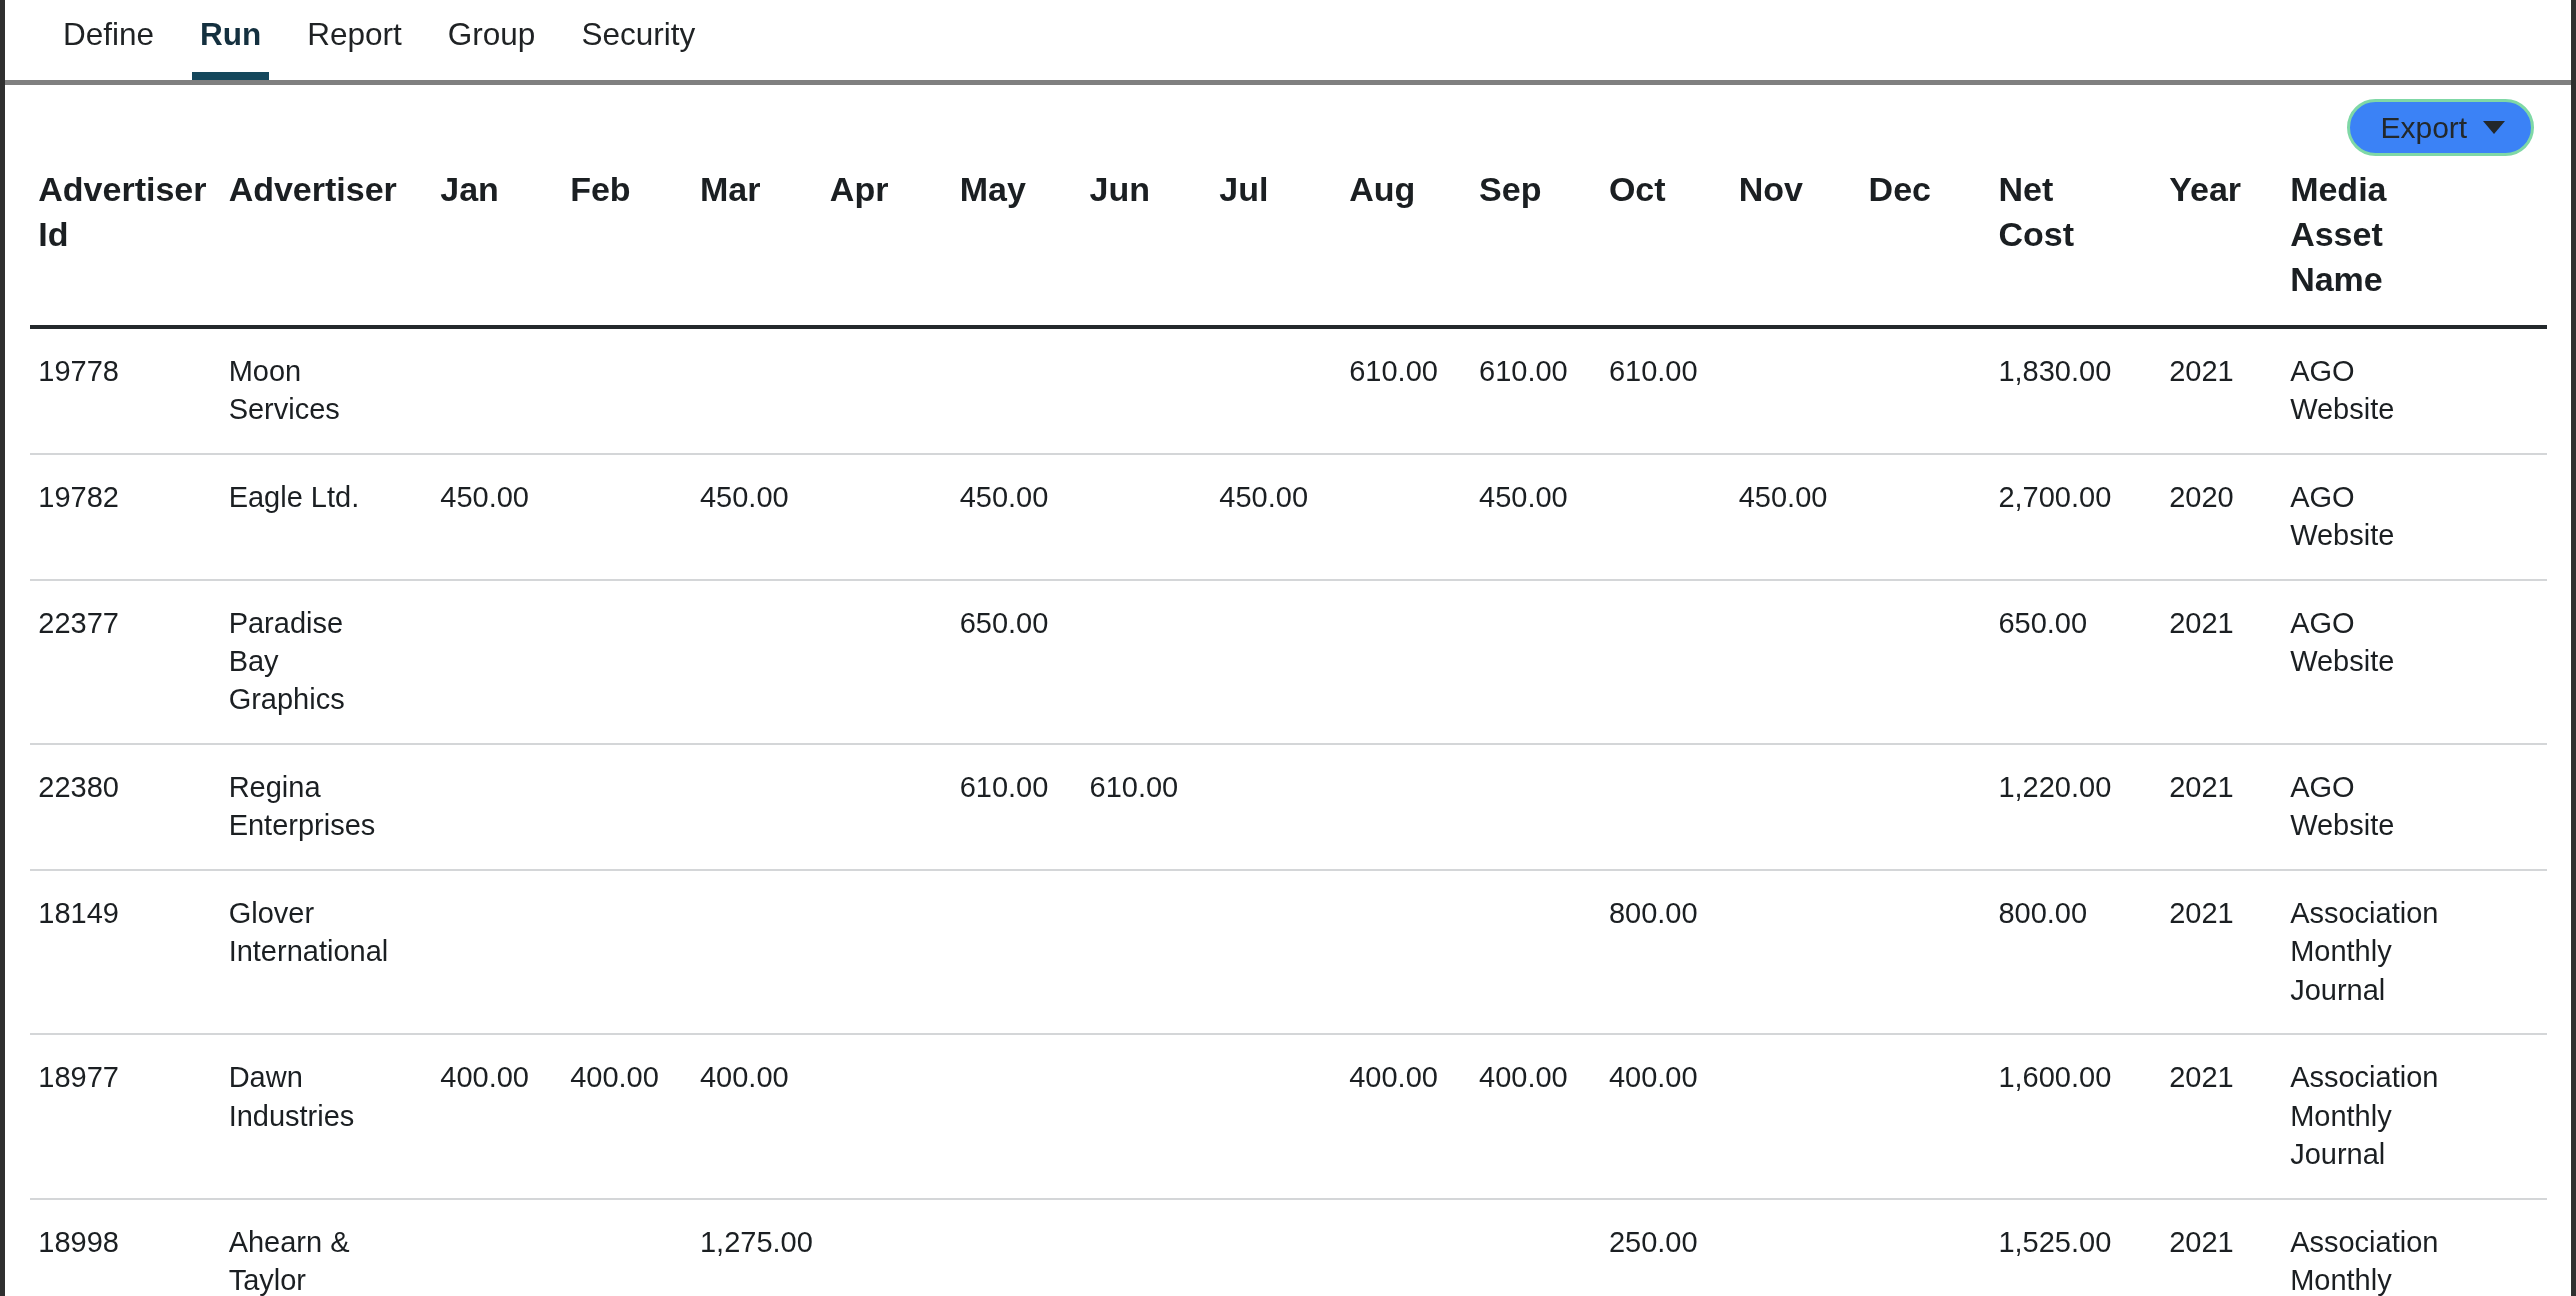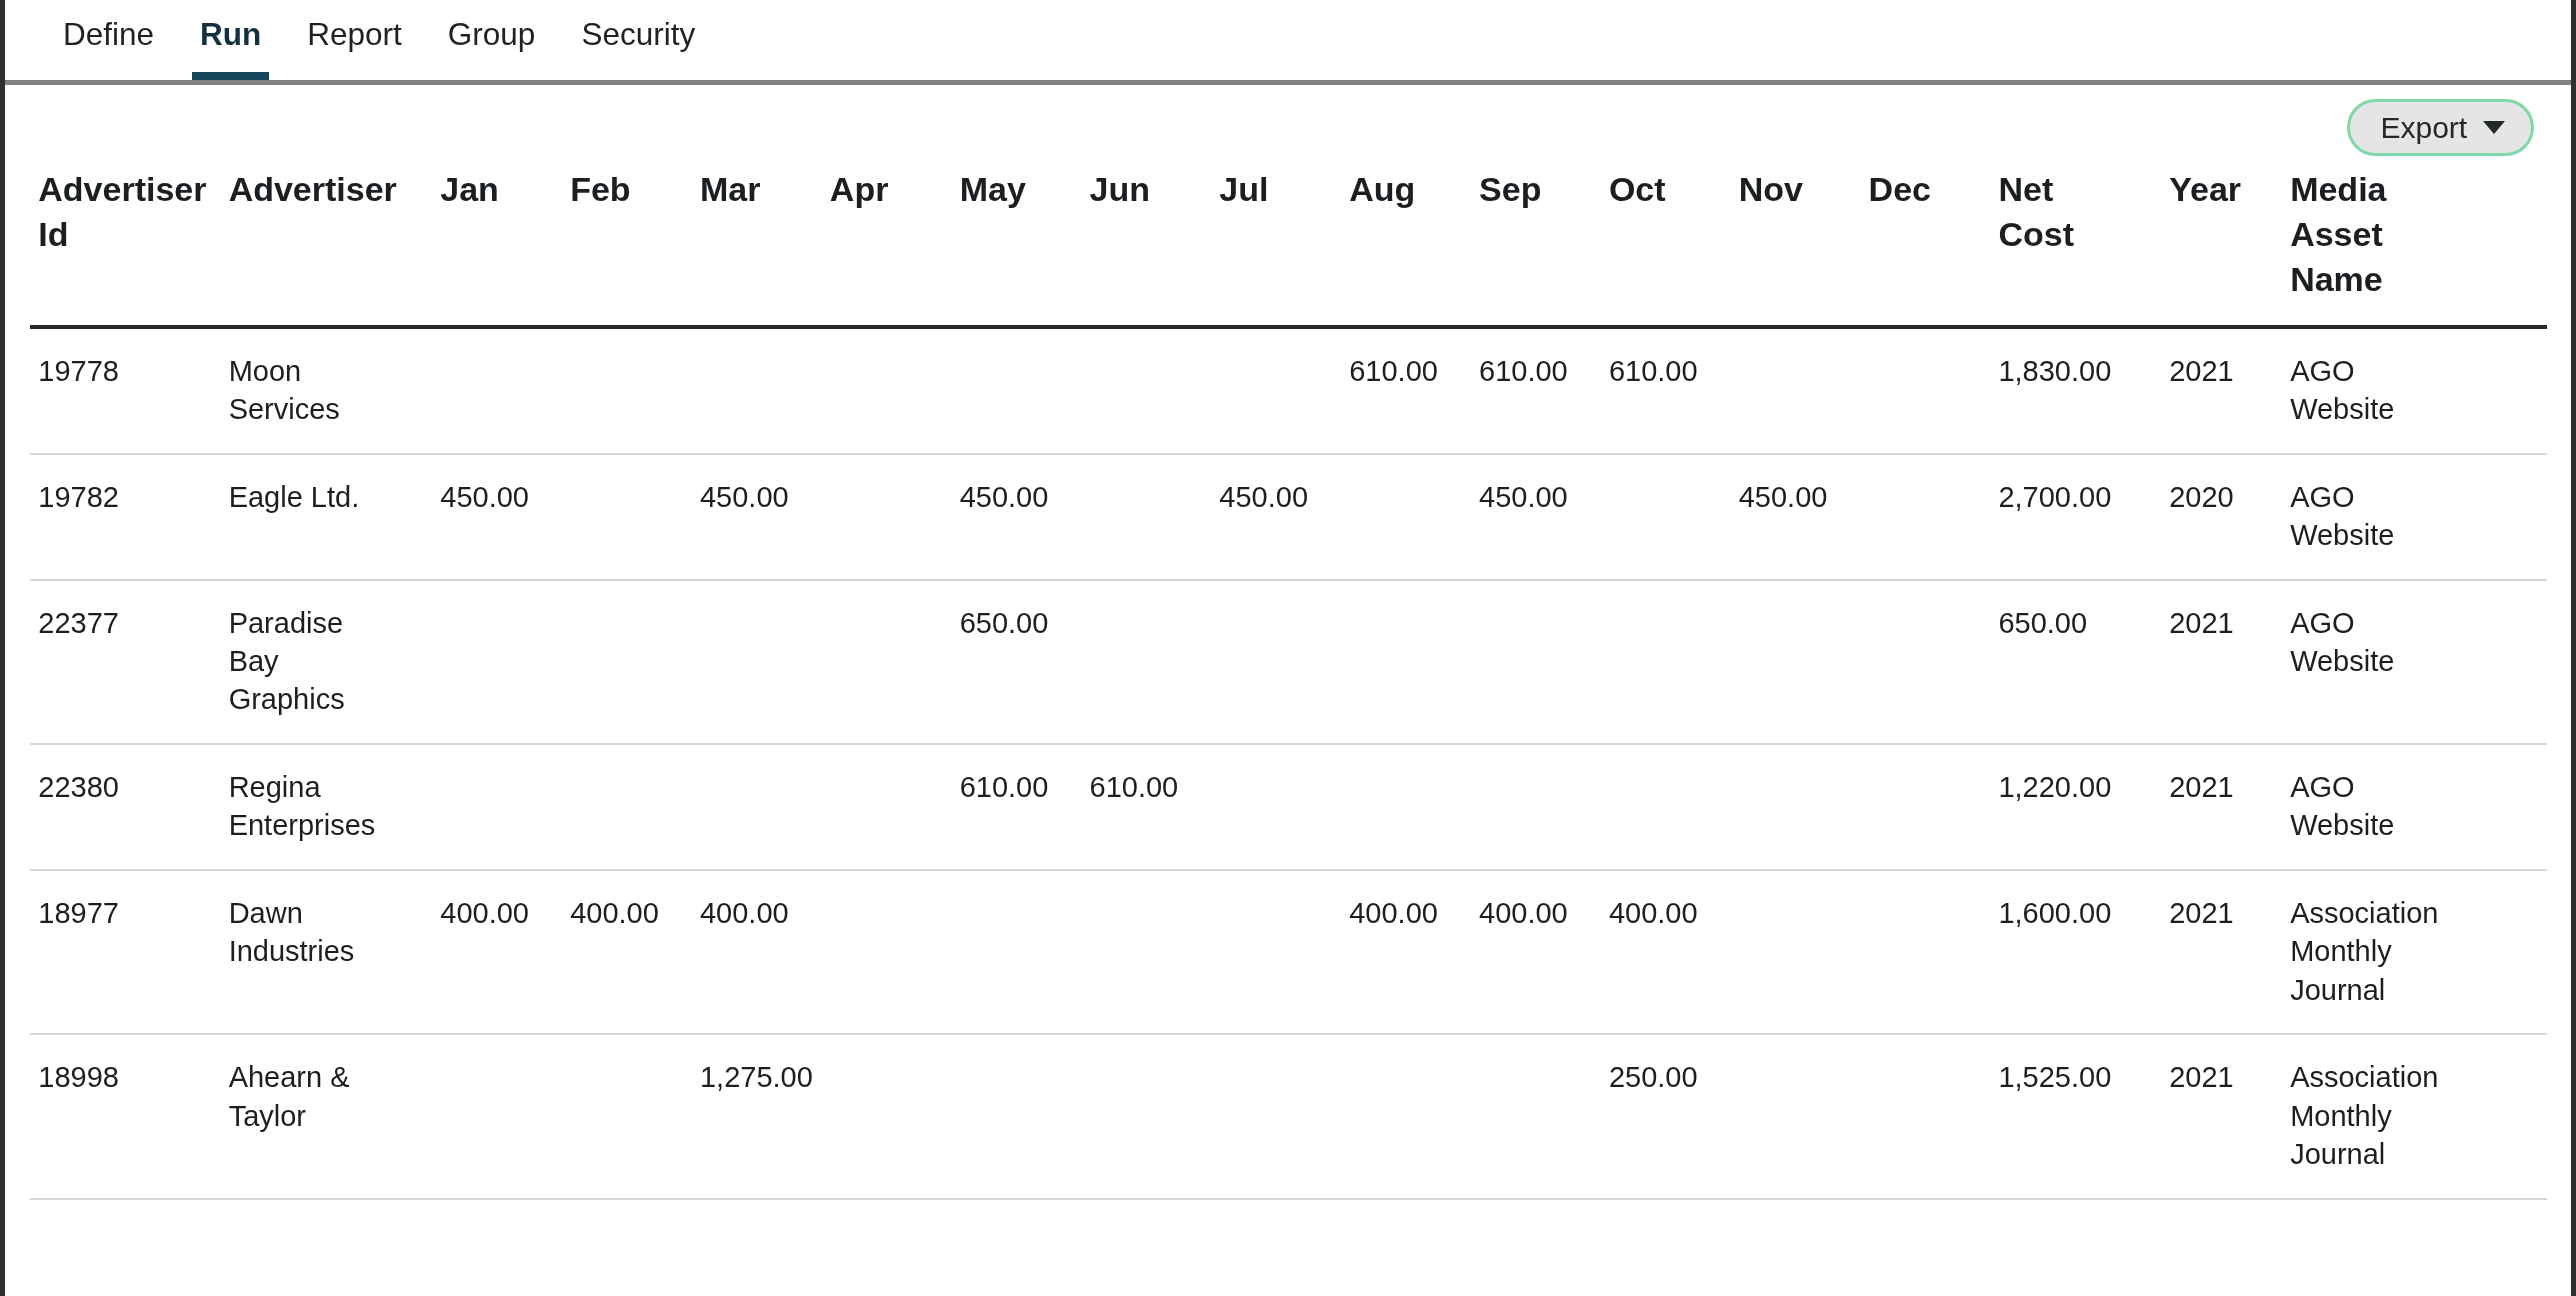--- a/index.html
+++ b/index.html
@@ -66,21 +66,21 @@
     align-items: center;
     padding-right: 37px;
     padding-top: 10.5px;
   }
   .export-btn {
     display: inline-flex;
     align-items: center;
     gap: 15.8px;
     border: 3.5px solid #7fd8a6;
     border-radius: 39px;
-    background: #e5e5e5;
+    background: #3b82f6;
     padding: 10.5px 26px 10.5px 30px;
     font-size: 30px;
     color: #23282b;
     cursor: pointer;
     line-height: 1;
     white-space: nowrap;
   }
   .caret {
     width: 0; height: 0;
     border-left: 11.4px solid transparent;
@@ -277,20 +277,42 @@
             <td class="num"></td>
             <td class="num"></td>
             <td class="num"></td>
             <td class="num"></td>
             <td class="num">1,220.00</td>
             <td>2021</td>
             <td>AGO
 Website</td>
           </tr>
           <tr>
+            <td>18149</td>
+            <td>Glover
+International</td>
+            <td class="num"></td>
+            <td class="num"></td>
+            <td class="num"></td>
+            <td class="num"></td>
+            <td class="num"></td>
+            <td class="num"></td>
+            <td class="num"></td>
+            <td class="num"></td>
+            <td class="num"></td>
+            <td class="num">800.00</td>
+            <td class="num"></td>
+            <td class="num"></td>
+            <td class="num">800.00</td>
+            <td>2021</td>
+            <td>Association
+Monthly
+Journal</td>
+          </tr>
+          <tr>
             <td>18977</td>
             <td>Dawn
 Industries</td>
             <td class="num">400.00</td>
             <td class="num">400.00</td>
             <td class="num">400.00</td>
             <td class="num"></td>
             <td class="num"></td>
             <td class="num"></td>
             <td class="num"></td>

